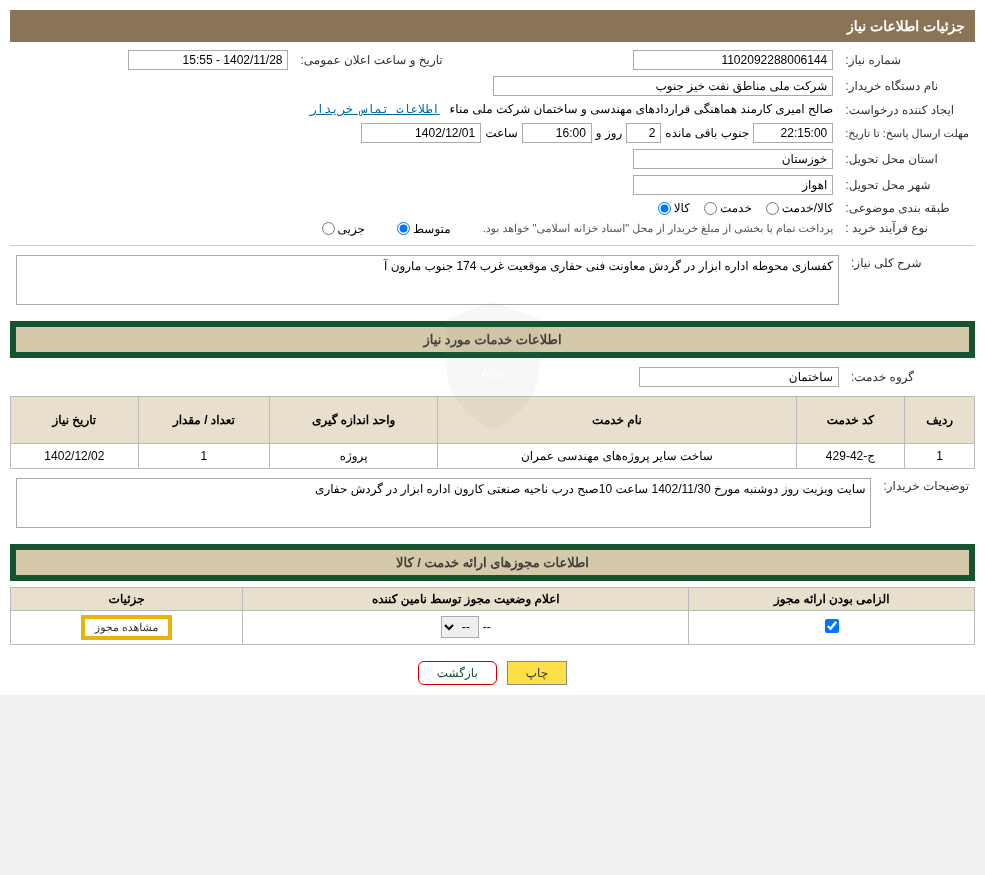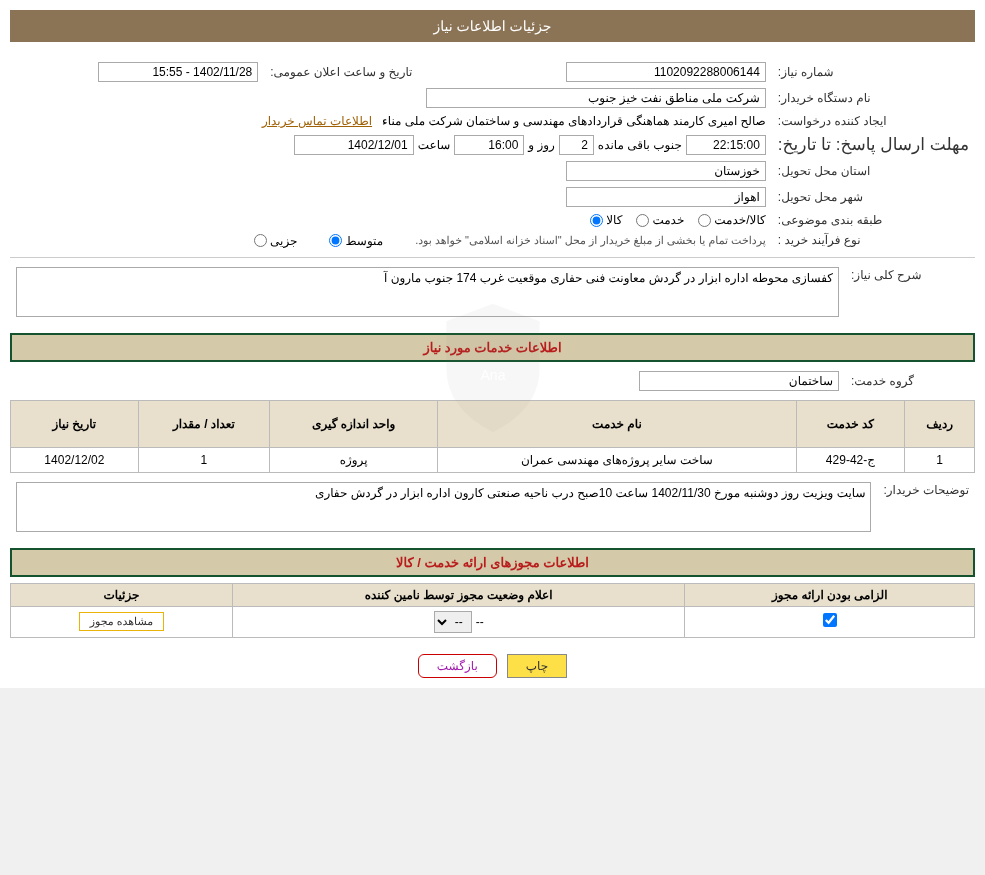--- a/index.html
+++ b/index.html
@@ -11,35 +11,35 @@
     }
     .page-wrapper {
       max-width: 985px;
       margin: 0 auto;
       background: #fff;
       padding: 10px;
     }
     .header-bar {
       background: #8B7355;
       color: #fff;
-      text-align: center;
+      text-align: right;
       padding: 8px 10px;
       font-size: 14px;
-      font-weight: normal;
-      margin-bottom: 17px;
+      font-weight: bold;
+      margin-bottom: 5px;
     }
     .section-title {
       background: #d4c9a8;
-      color: #b91c1c;
+      color: #404040;
       text-align: center;
       padding: 5px 10px;
       font-size: 13px;
       font-weight: bold;
       margin: 10px 0 6px 0;
-      border: 2px solid #14532d;
+      border: 6px solid #14532d;
     }
     .info-table {
       width: 100%;
       border-collapse: collapse;
       margin-bottom: 4px;
     }
     .info-table td {
       padding: 3px 6px;
       vertical-align: middle;
       font-size: 12px;
@@ -57,21 +57,21 @@
     .input-field {
       border: 1px solid #aaa;
       padding: 2px 5px;
       font-size: 12px;
       font-family: Tahoma, Arial, sans-serif;
       direction: rtl;
       background: #fff;
     }
     .input-medium { width: 200px; }
     .input-date { width: 120px; }
-    .blue-link { color: #a16207; }
+    .blue-link { color: #0369a1; font-family: Liberation Mono, monospace; }
     .radio-item {
       display: flex;
       align-items: center;
       gap: 3px;
     }
     .process-note {
       color: #555;
       font-size: 11px;
     }
     .textarea-field {
@@ -126,28 +126,28 @@
       font-family: Tahoma, Arial, sans-serif;
       cursor: pointer;
       border: 1px solid #888;
     }
     .btn-primary {
       background: #fde047;
       color: #333;
     }
     .btn-secondary {
       background: #fff;
-      color: #a21caf;
+      color: #14532d;
       border-color: #cc0000;
       border-radius: 6px;
     }
     .btn-view {
       background: #fff;
       color: #333;
-      border: 1px solid #eab308;
+      border: 4px solid #eab308;
       padding: 2px 10px;
       font-size: 11px;
       cursor: pointer;
     }
     .select-field {
       font-size: 12px;
       font-family: Tahoma, Arial, sans-serif;
       direction: rtl;
       border: 1px solid #aaa;
       padding: 2px 4px;
@@ -223,21 +223,21 @@
       </tr>
       <tr>
         <td class="label-cell">ایجاد کننده درخواست:</td>
         <td colspan="4" class="value-cell">
           <span>صالح امیری کارمند هماهنگی قراردادهای مهندسی و ساختمان شرکت ملی مناء</span>
           &nbsp;
           <a href="#" class="blue-link">اطلاعات تماس خریدار</a>
         </td>
       </tr>
       <tr>
-        <td class="label-cell" style="white-space:nowrap;font-size:17px;">مهلت ارسال پاسخ: تا تاریخ:</td>
+        <td class="label-cell" style="white-space:nowrap;font-size:11px;">مهلت ارسال پاسخ: تا تاریخ:</td>
         <td colspan="4" class="value-cell">
           <span style="display:inline-flex; align-items:center; gap:4px; flex-direction:row-reverse;">
             <input class="input-field input-date" type="text" readonly="" value="1402/12/01" style="">
             <span>ساعت</span>
             <input class="input-field" type="text" style="width: 70px;" readonly="" value="16:00">
             <span>روز و</span>
             <input class="input-field" type="text" style="width: 35px;" readonly="" value="2">
             <span>جنوب باقی مانده</span>
             <input class="input-field" type="text" style="width: 80px;" readonly="" value="22:15:00">
           </span>

